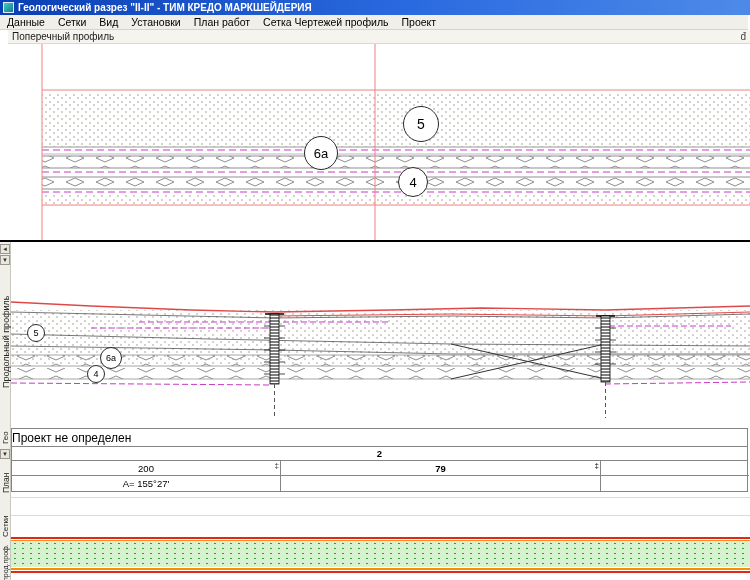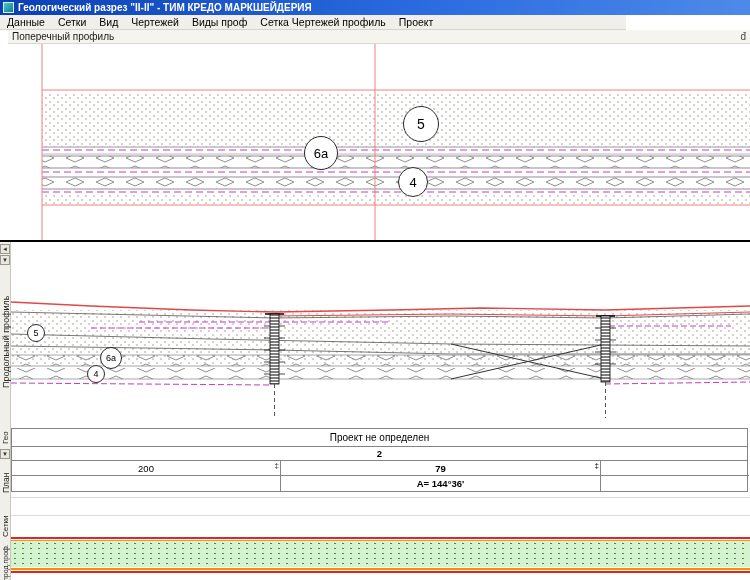--- a/index.html
+++ b/index.html
@@ -10,21 +10,21 @@
   
   .titlebar{
     position:absolute;left:0;top:0;width:750px;height:15px;
     background:linear-gradient(90deg,#0b3fb4 0%,#2a6ae0 55%,#4d8ae8 100%);
     color:#fff;font-size:10px;font-weight:bold;
     display:flex;align-items:center;gap:4px;padding-left:3px;box-sizing:border-box;
   }
   .app-icon{width:9px;height:9px;flex:0 0 9px;border:1px solid #dfe8ff;
     background:linear-gradient(135deg,#3fd0c0,#1a7a90);}
   .menubar{
-    position:absolute;left:0;top:15px;width:626px;height:15px;
+    position:absolute;left:0;top:15px;width:748px;height:15px;
     background:#f0efe9;border-bottom:1px solid #d6d4c8;
     display:flex;align-items:center;gap:13px;padding-left:7px;box-sizing:border-box;
     font-size:10.5px;
   }
   .mi{cursor:default;}
   .panel-header{
     position:absolute;left:8px;top:30px;width:750px;height:14px;
     background:#f5f4ee;border-bottom:1px solid #dbd9cd;
     display:flex;align-items:center;padding-left:4px;box-sizing:border-box;
     font-size:10px;color:#1a1a1a;
@@ -53,21 +53,21 @@
     position:absolute;left:0;width:11px;display:flex;align-items:center;justify-content:center;
     writing-mode:vertical-rl;transform:rotate(180deg);
     font-size:9px;color:#222;white-space:nowrap;cursor:default;
   }
   .rail-strip{position:absolute;left:0;top:428px;width:11px;height:152px;background:#f0efe9;
     border-right:1px solid #c9c7bb;box-sizing:border-box;}
   
   .status-row{
     position:absolute;left:11px;top:428px;width:737px;height:19px;box-sizing:border-box;
     border:1px solid #848484;background:#fff;
-    display:flex;align-items:center;justify-content:center;font-size:10px;
+    display:flex;align-items:center;font-size:12px;
   }
   .num-row{
     position:absolute;left:11px;top:447px;width:737px;height:14px;box-sizing:border-box;
     border:solid #848484;border-width:0 1px 1px 1px;background:#fff;
     display:flex;align-items:center;justify-content:center;font-size:9.5px;font-weight:bold;
   }
   .plan-grid{
     position:absolute;left:11px;top:461px;width:737px;height:31px;box-sizing:border-box;
     border:solid #848484;border-width:0 1px 1px 1px;background:#fff;
   }
@@ -96,22 +96,22 @@
 
 <div class="titlebar">
   <span class="app-icon"></span>
   <span>Геологический разрез "II-II" - ТИМ КРЕДО МАРКШЕЙДЕРИЯ</span>
 </div>
 
 <div class="menubar">
   <span class="mi">Данные</span>
   <span class="mi">Сетки</span>
   <span class="mi">Вид</span>
-  <span class="mi">Чертежей</span>
-  <span class="mi">Виды проф</span>
+  <span class="mi">Установки</span>
+  <span class="mi">План работ</span>
   <span class="mi">Сетка Чертежей профиль</span>
   <span class="mi">Проект</span>
 </div>
 
 <div class="panel-header">
   <span>Поперечный профиль</span>
   <span class="ph-icons">
     <span>đ</span>
     <span>×</span>
   </span>
@@ -251,29 +251,29 @@
 <div class="num-row">
   <span>2</span>
 </div>
 
 <div class="plan-grid">
   <div class="pg-col pg-col1">
     <div class="pg-cell pg-top">
       <span>200</span>
       <span class="mark">‡</span>
     </div>
+    <div class="pg-cell">
+      <span>A= 155°27'</span>
+    </div>
   </div>
   <div class="pg-col pg-col2">
     <div class="pg-cell pg-top">
       <span>79</span>
       <span class="mark">‡</span>
     </div>
-    <div class="pg-cell">
-      <span>A= 144°36'</span>
-    </div>
   </div>
   <div class="pg-col pg-col3">
     <div class="pg-cell pg-top"></div>
     <div class="pg-cell"></div>
   </div>
 </div>
 
 <div class="hairline" style="top:497px;"></div>
 <div class="hairline" style="top:515px;"></div>
 

